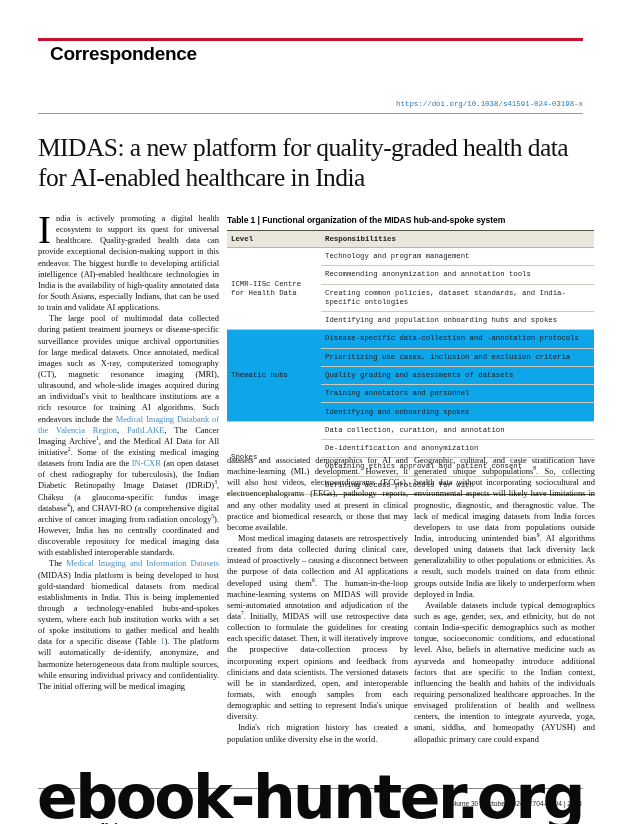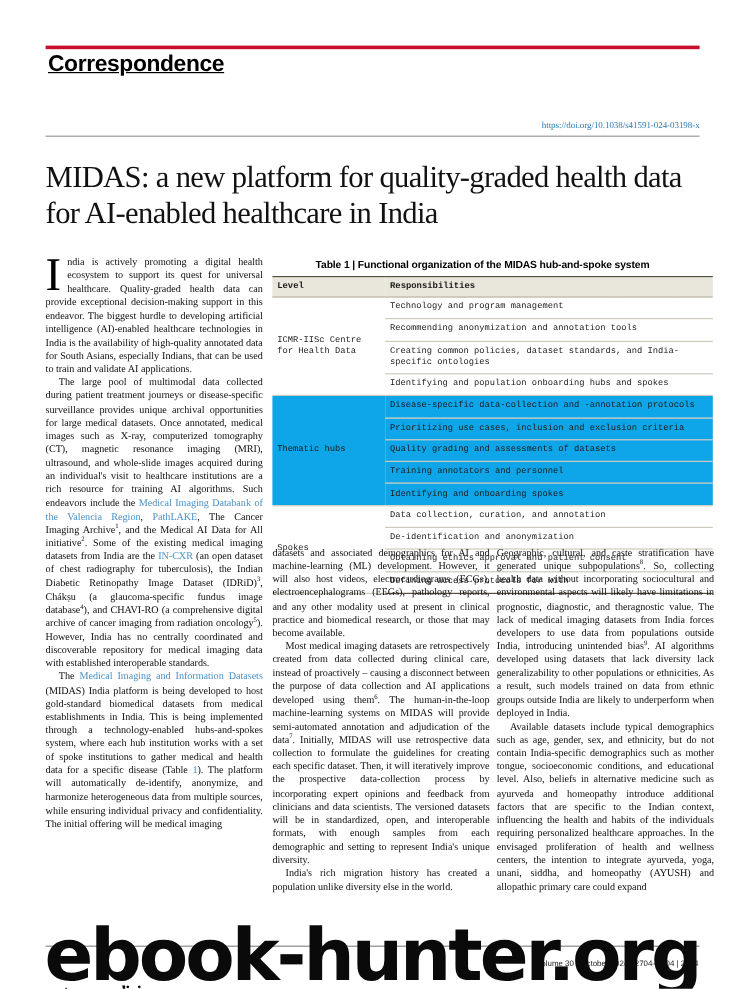--- a/index.html
+++ b/index.html
@@ -25,34 +25,33 @@
 
   
   .top-rule {
     position: absolute;
     left: 38px; top: 38px;
     width: 545px; height: 3px;
     background: #c8102e;
   }
   .section-kicker {
     position: absolute;
-    left: 40px; top: 43px;
+    left: 50px; top: 43px;
     font-family: "Liberation Sans", "DejaVu Sans", sans-serif;
     font-weight: bold;
     font-size: 19px;
     letter-spacing: -0.3px;
     color: #000;
-    text-decoration: underline;
   }
 
   
   .doi {
     position: absolute;
     right: 37px; top: 100px;
-    font-family: Liberation Serif, serif;
+    font-family: Liberation Mono, monospace;
     font-size: 7.5px;
     color: #2b7ab5;
     letter-spacing: -0.05px;
   }
   .title-rule {
     position: absolute;
     left: 38px; top: 113px;
     width: 545px; height: 1px;
     background: #9a9a9a;
   }
@@ -101,21 +100,20 @@
     left: 227px; top: 215px;
     width: 367px;
   }
   .table-caption {
     font-family: "Liberation Sans", "DejaVu Sans", sans-serif;
     font-size: 8.6px;
     font-weight: bold;
     color: #000;
     padding-bottom: 5px;
     letter-spacing: -0.1px;
-    margin-left: 36px;
   }
   table.midas {
     border-collapse: collapse;
     width: 367px;
     font-family: Liberation Mono, monospace;
     font-size: 7.3px;
     color: #1b1b1b;
   }
   table.midas th {
     background: #e9e7dc;

